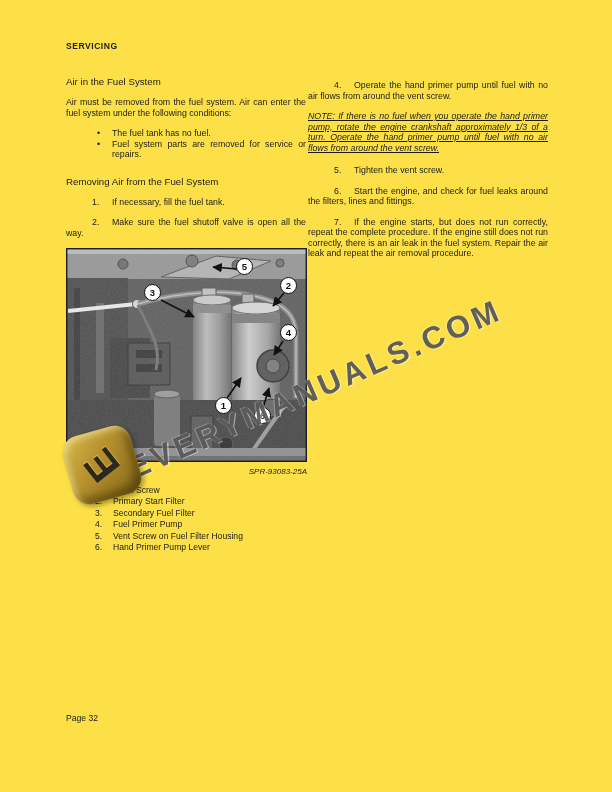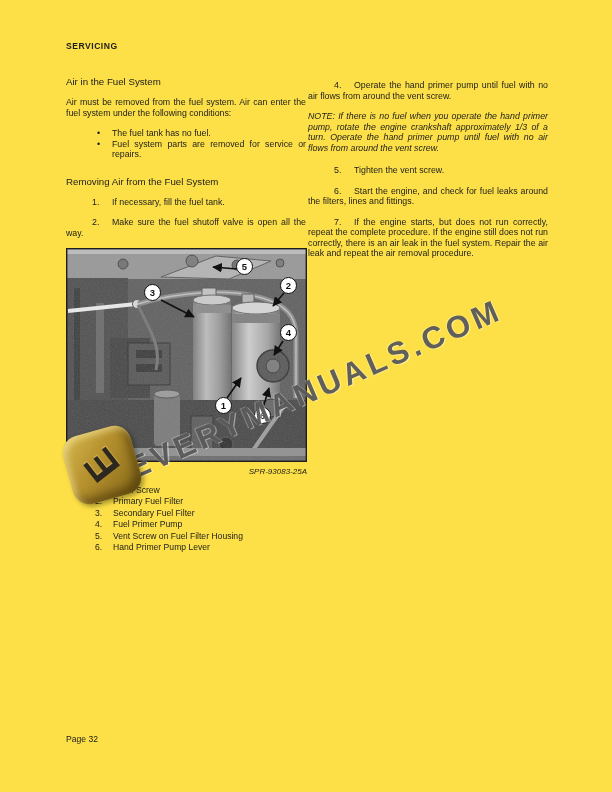--- a/index.html
+++ b/index.html
@@ -25,42 +25,42 @@
   }
   .sec-heading.second { margin-top:15px; }
   p.body-para { margin:0 0 10px 0; }
   ul.bullet-list { list-style:none; margin:0 0 16px 0; padding:0; }
   ul.bullet-list li { position:relative; padding-left:46px; margin:0; }
   ul.bullet-list li::before {
     content:"\2022"; position:absolute; left:31px; top:0; font-size:9px;
   }
   p.step { margin:0 0 10px 0; text-indent:26px; }
   p.step .step-num { display:inline-block; width:20px; text-indent:0; }
-  p.note { margin:0 0 12px 0; font-style:italic; }
+  p.note { margin:0 0 12px 0; font-style:italic;text-decoration:underline; }
   .figure { margin-top:6px; width:241px; }
   .photo {
     position:relative; width:241px; height:214px; background:#606060;
   }
   .photo svg { position:absolute; left:0; top:0; display:block; }
   .callout {
     position:absolute; width:15px; height:15px;
     background:#ffffff; border:1.6px solid #111;
     border-radius:50%; z-index:3;
     font-size:9.5px; font-weight:bold; color:#111;
     display:flex; align-items:center; justify-content:center;
     line-height:1;
   }
   .fig-caption {
     width:241px; text-align:right; font-style:italic;
     font-size:8px; margin:5px 0 7px 0;
   }
   .legend { font-size:8.6px; line-height:11.6px; }
   .legend-row { display:flex; }
   .legend-num { width:18px; margin-left:29px; }
-  .page-footer { position:absolute; left:66px; top:734px; font-size:8.6px;text-align:center; }
+  .page-footer { position:absolute; left:66px; top:713px; font-size:8.6px;text-align:center; }
 
   
   .watermark-text {
     position:absolute; left:130px; top:452px; z-index:6;
     transform:rotate(-23.5deg); transform-origin:0 50%;
     font-size:31px; font-weight:bold; letter-spacing:4px;
     color:rgba(82,82,82,0.92);
     text-shadow:1px 1px 0 rgba(255,255,255,0.45), -1px -1px 0 rgba(255,255,255,0.25);
     white-space:nowrap; pointer-events:none;
   }
@@ -203,21 +203,21 @@
 
       <div class="fig-caption">SPR-93083-25A</div>
 
       <div class="legend">
         <div class="legend-row">
           <span class="legend-num">1.</span>
           <span>Drain Screw</span>
         </div>
         <div class="legend-row">
           <span class="legend-num">2.</span>
-          <span>Primary Fuel Filter</span>
+          <span>Primary Start Filter</span>
         </div>
         <div class="legend-row">
           <span class="legend-num">3.</span>
           <span>Secondary Fuel Filter</span>
         </div>
         <div class="legend-row">
           <span class="legend-num">4.</span>
           <span>Fuel Primer Pump</span>
         </div>
         <div class="legend-row">

